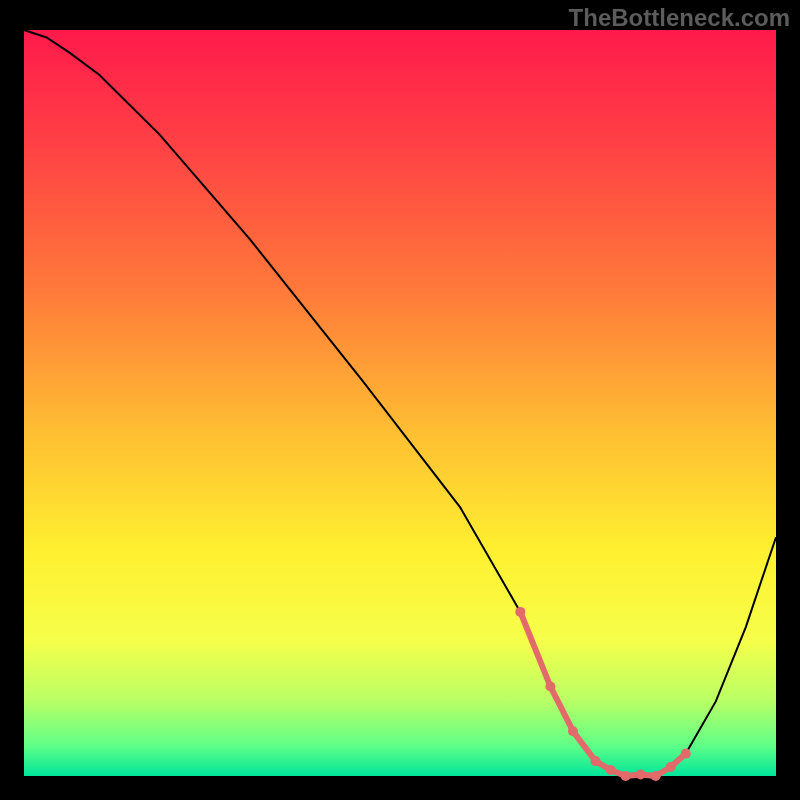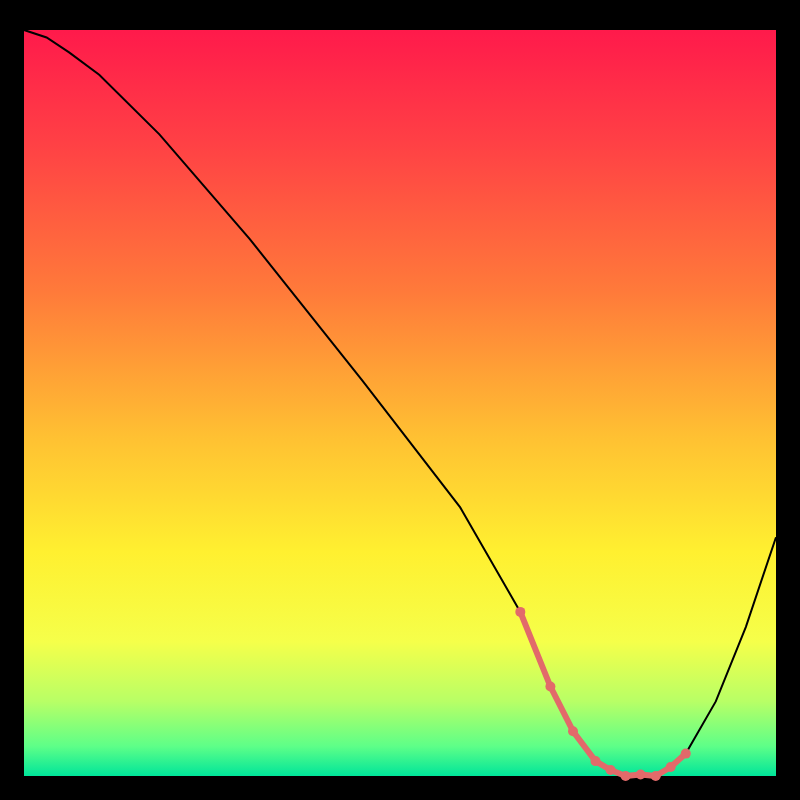--- a/index.html
+++ b/index.html
@@ -28,20 +28,21 @@
   svg.chart {
     position: absolute;
     top: 0;
     left: 0;
   }
 </style>
 </head>
 <body>
 
 <div class="container">
+  <div class="attribution">TheBottleneck.com</div>
 
   <svg class="chart" width="800" height="800" viewBox="0 0 800 800">
     <defs>
       <linearGradient id="bg-grad" x1="0" y1="0" x2="0" y2="1">
           <stop offset="0%" stop-color="#ff1a4b"></stop>
           <stop offset="15%" stop-color="#ff4045"></stop>
           <stop offset="35%" stop-color="#ff7a3a"></stop>
           <stop offset="55.00000000000001%" stop-color="#ffc232"></stop>
           <stop offset="70%" stop-color="#fff030"></stop>
           <stop offset="82%" stop-color="#f5ff4a"></stop>

